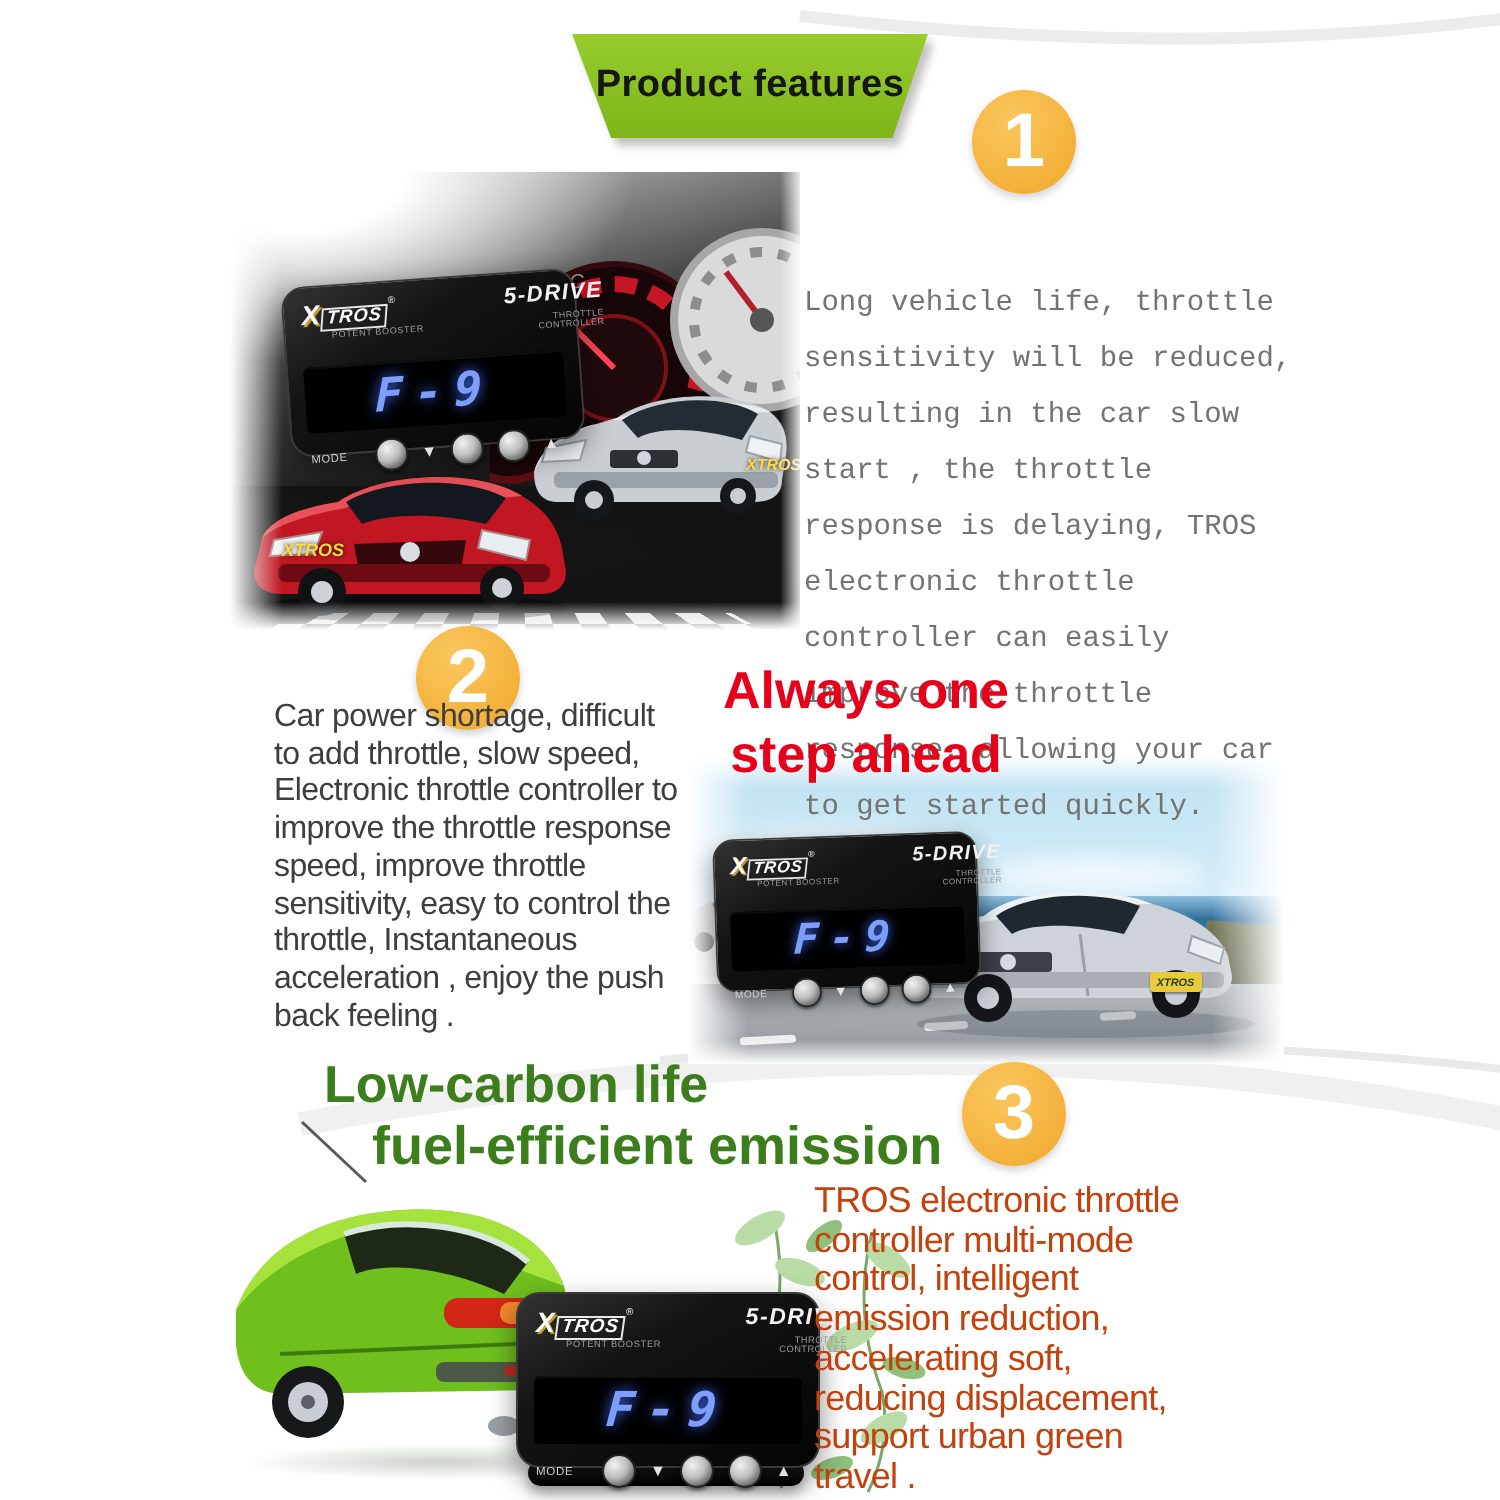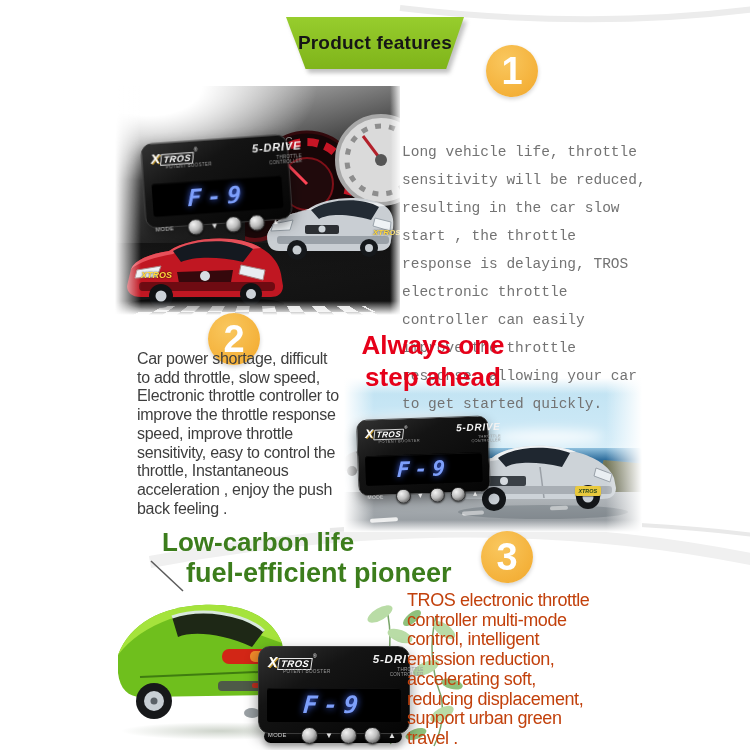--- a/index.html
+++ b/index.html
@@ -335,21 +335,21 @@
       </div>
     </div>
 
     <div class="p2fade-l"></div>
     <div class="p2fade-r"></div>
     <div class="p2fade-t"></div>
     <div class="p2fade-b"></div>
   </div>
 
   <div class="h-green h3g1">Low-carbon life</div>
-  <div class="h-green h3g2">fuel-efficient pioneer</div>
+  <div class="h-green h3g2">fuel-efficient emission</div>
 
   <svg class="leaves" width="115" height="152" viewBox="0 0 115 152">
     <g stroke="#7aa66a" stroke-width="1.5" fill="none">
       <path d="M30,10 Q40,50 25,90 Q20,120 35,148"></path>
       <path d="M80,20 Q70,60 85,100 Q90,125 78,150"></path>
     </g>
     <g fill="#b9dca6">
       <ellipse cx="24" cy="18" rx="14" ry="6" transform="rotate(-30 24 18)"></ellipse>
       <ellipse cx="44" cy="40" rx="13" ry="6" transform="rotate(20 44 40)"></ellipse>
       <ellipse cx="18" cy="66" rx="14" ry="6" transform="rotate(-15 18 66)"></ellipse>

